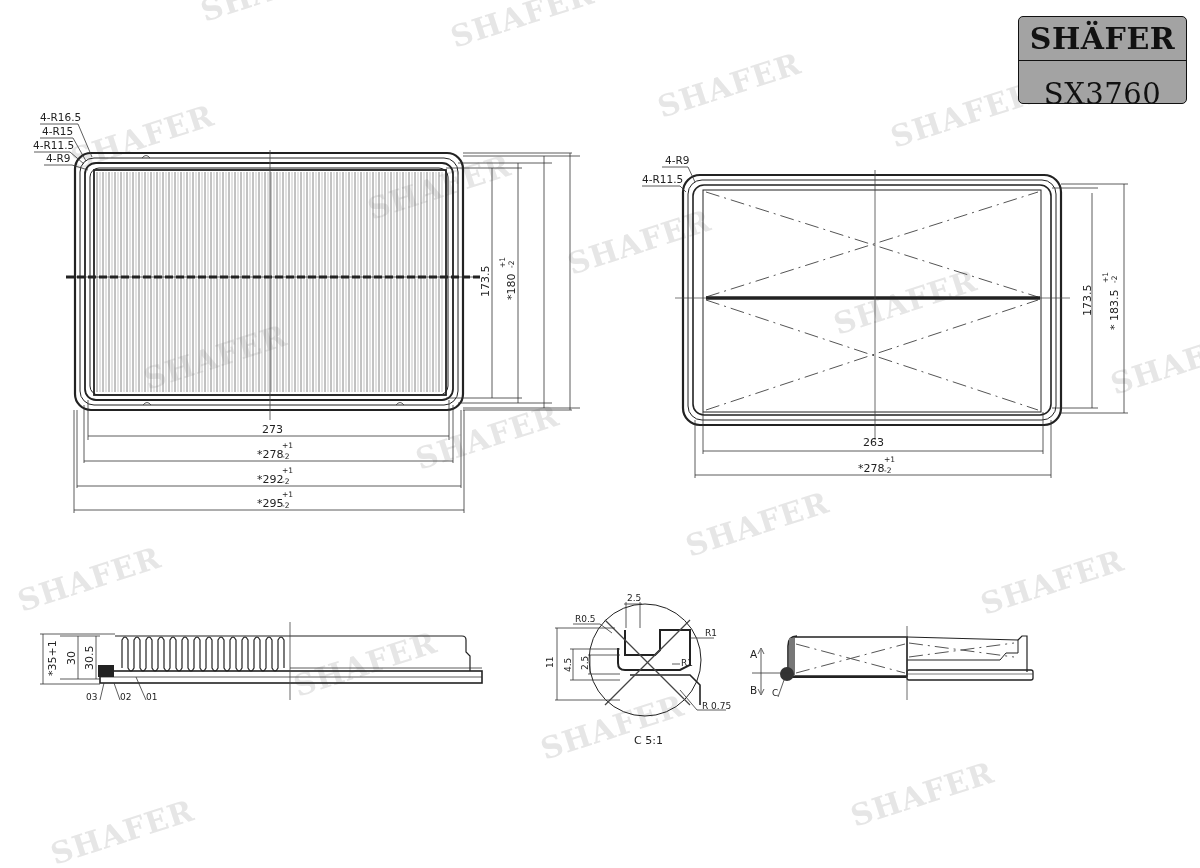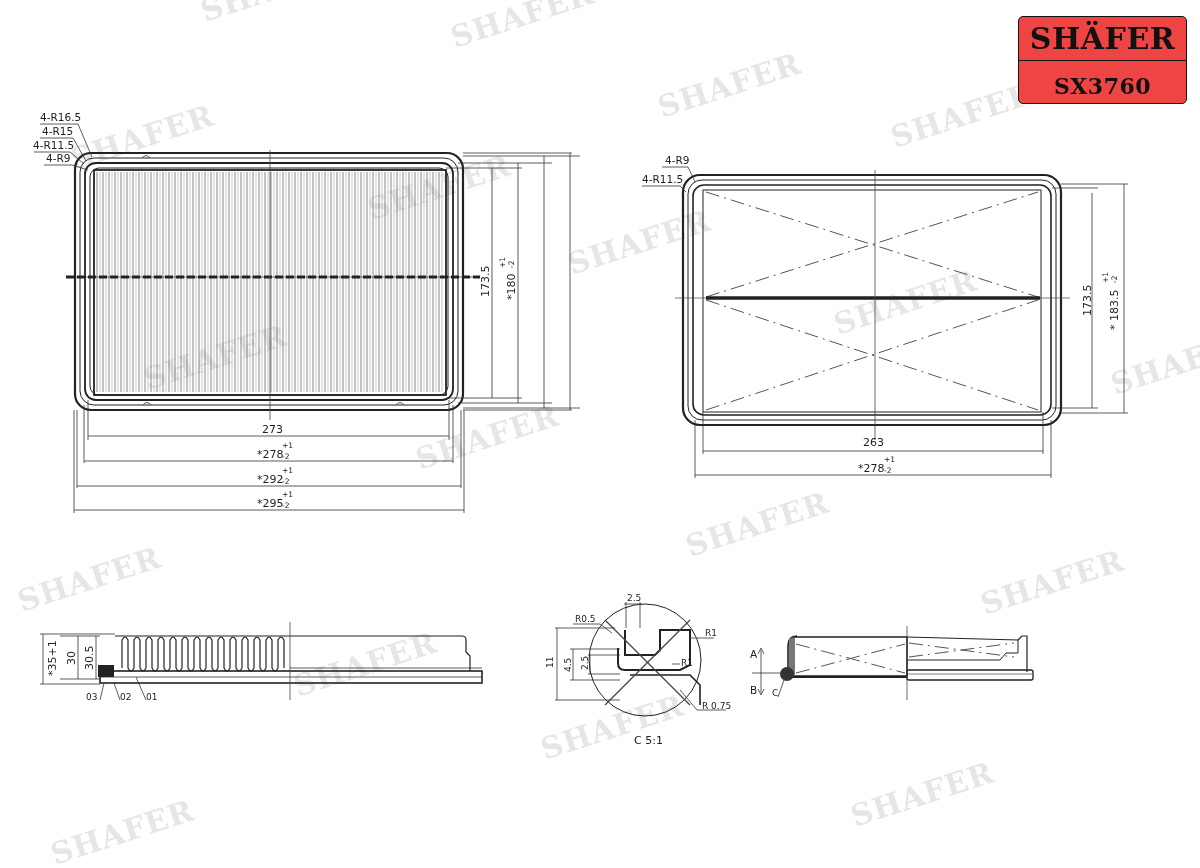--- a/index.html
+++ b/index.html
@@ -8,27 +8,27 @@
   #canvas { position: absolute; left: 0; top: 0; width: 1200px; height: 868px; }
   svg text { font-family: "DejaVu Sans", sans-serif; fill: #222; }
   .wm { font-family: "DejaVu Serif", serif; font-weight: bold; fill: #e6e6e6; font-size: 30px; letter-spacing: 1px; }
   .lbl { font-size: 10.5px; fill: #222; }
   .dim { font-size: 11px; fill: #222; }
   .sup { font-size: 7.5px; fill: #222; }
   .thin { stroke: #333; stroke-width: 0.8; fill: none; }
   .frame { stroke: #222; fill: none; }
   .dash { stroke: #555; stroke-width: 1; fill: none; stroke-dasharray: 14 5 2 5; }
   .logo-box { position: absolute; left: 1018px; top: 16px; width: 167px; height: 86px;
-              border: 1.5px solid #111; border-radius: 5px; background: #ef4444; }
+              border: 1.5px solid #111; border-radius: 5px; background: #a3a3a3; }
   .logo-row1 { position: absolute; left: 0; top: 0; width: 100%; height: 43px;
                border-bottom: 1.5px solid #111; display: flex; align-items: center; justify-content: center;
                font-family: "DejaVu Serif", serif; font-weight: bold; font-size: 30px; color: #111; letter-spacing: 0.5px; }
-  .logo-row2 { position: absolute; left: 0; top: 48px; width: 100%; height: 42px;
+  .logo-row2 { position: absolute; left: 0; top: 56px; width: 100%; height: 42px;
                display: flex; align-items: center; justify-content: center;
-               font-family: "DejaVu Serif", serif; font-weight: bold; font-size: 22px; color: #111; letter-spacing: 0.5px; }
+               font-family: "DejaVu Serif", serif; font-weight: normal; font-size: 29px; color: #111; letter-spacing: 0.5px; }
 </style>
 </head>
 <body>
 
 <svg id="canvas" width="1200" height="868" viewBox="0 0 1200 868" xmlns="http://www.w3.org/2000/svg">
 
   <g>
     <text class="wm" transform="translate(205,22) rotate(-18)">SHAFER</text>
     <text class="wm" transform="translate(455,48) rotate(-18)">SHAFER</text>
     <text class="wm" transform="translate(662,118) rotate(-18)">SHAFER</text>

